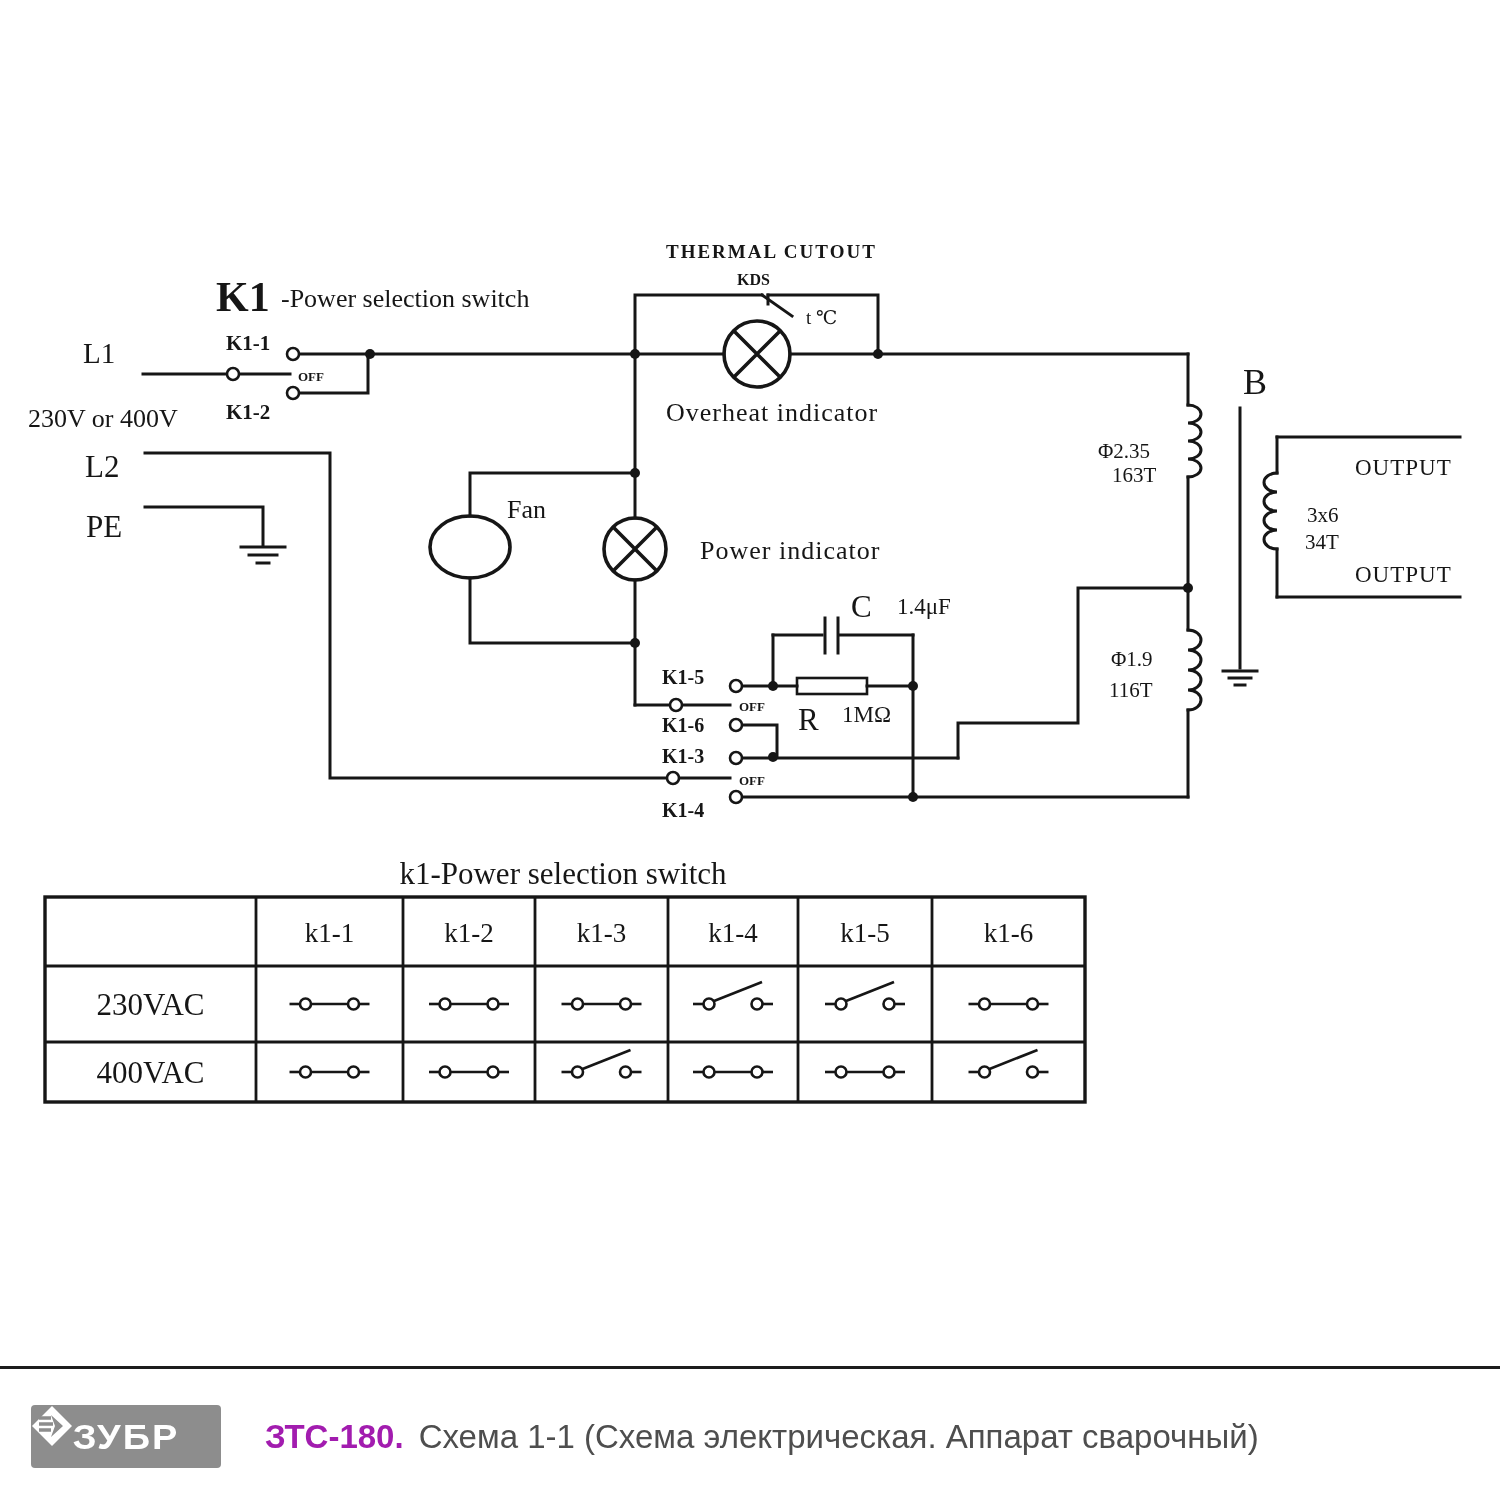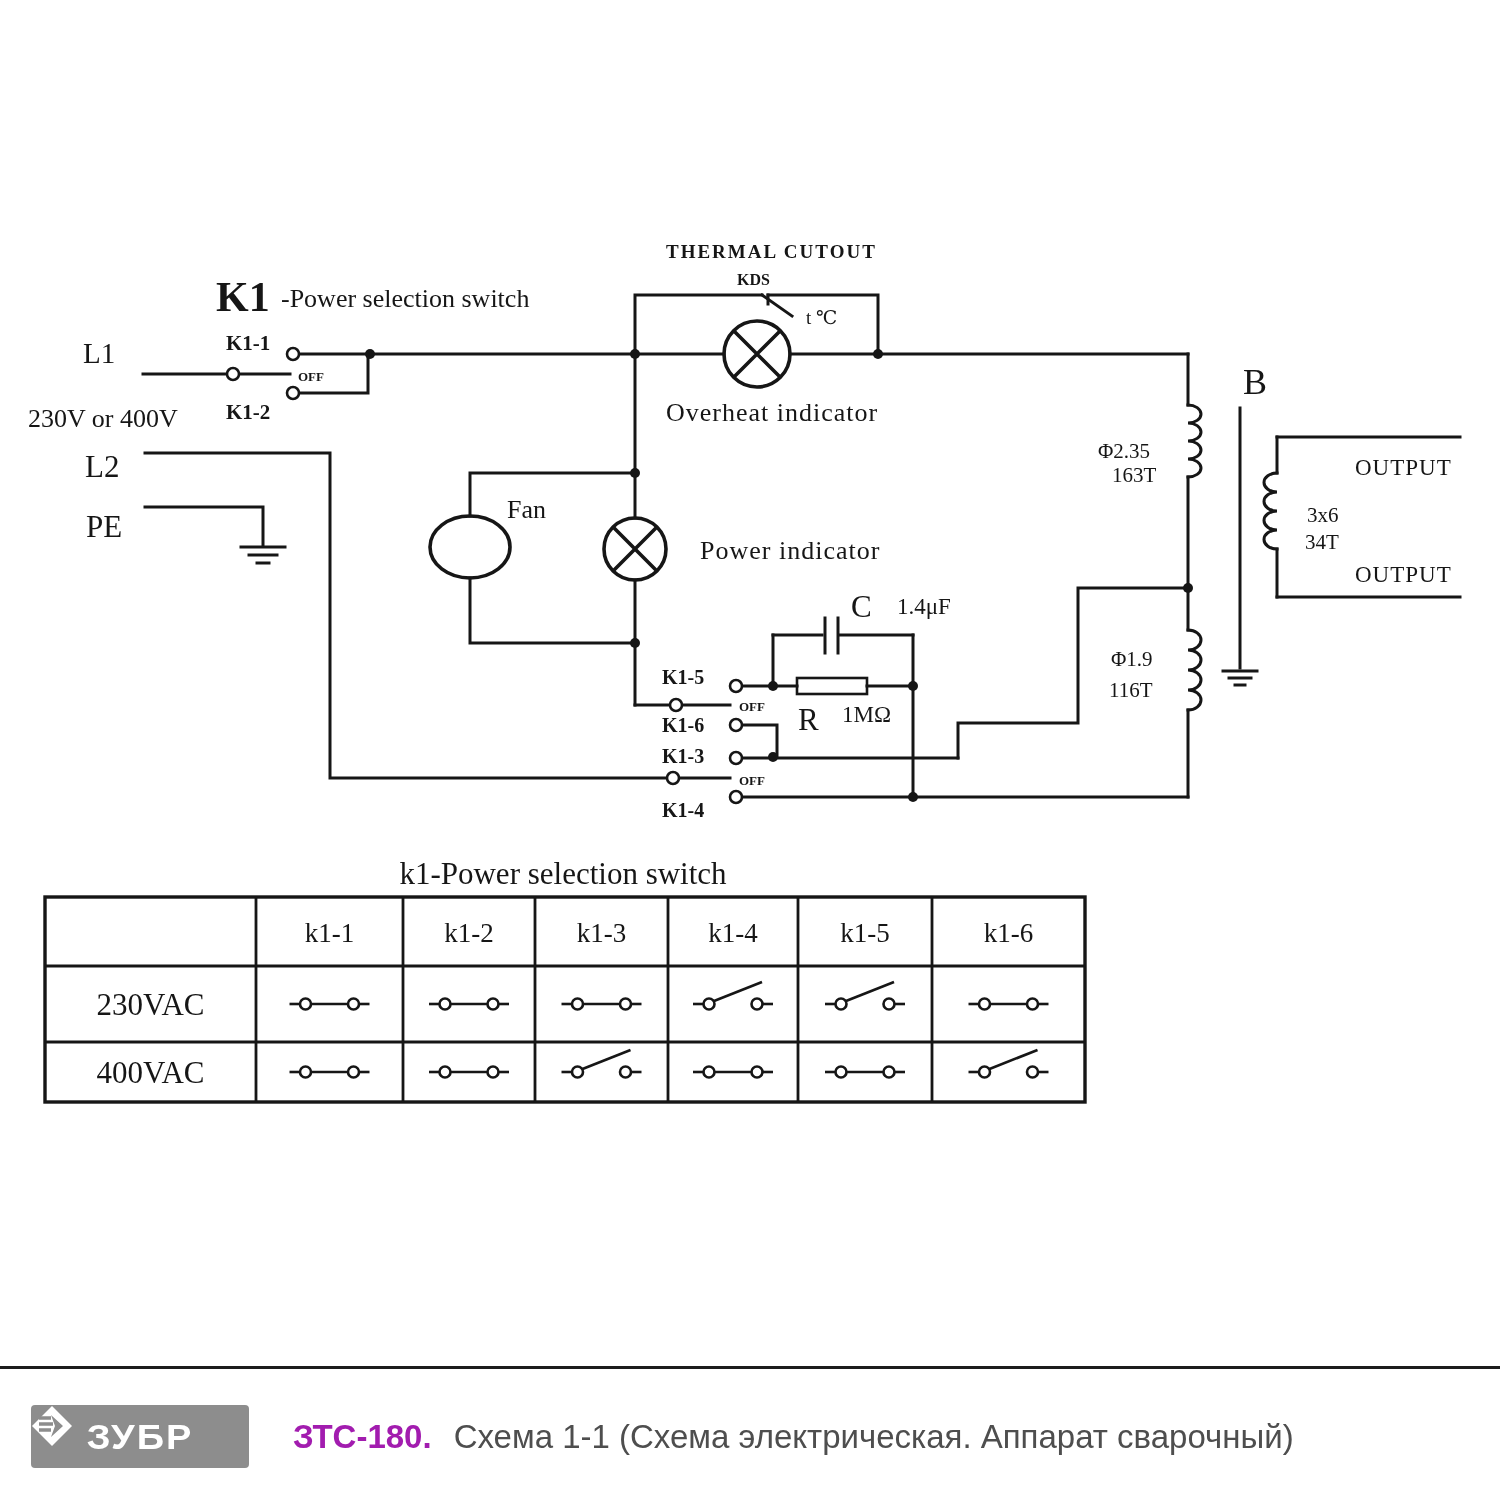--- a/index.html
+++ b/index.html
@@ -19,31 +19,31 @@
   #footer-divider {
     position:absolute; left:0; top:1366px; width:1500px; height:0;
     border-top:3px solid #1c1c1c;
   }
   #footer-row {
     position:absolute; left:31px; top:1405px; width:1440px; height:63px;
     display:flex; align-items:center; gap:44px;
     font-family:"Liberation Sans","DejaVu Sans",sans-serif;
   }
   #zubr-logo {
-    width:218px; height:63px; background:#8d8d8d; border-radius:4px;
+    width:190px; height:63px; background:#8d8d8d; border-radius:4px;
     display:flex; align-items:center; justify-content:center; gap:8px;
     color:#ffffff; flex:0 0 auto;
   }
   #zubr-logo .brand-word {
     font-weight:bold; font-size:38px; letter-spacing:2px; line-height:1;
     transform:scaleY(0.92);
   }
   #footer-caption { font-size:33px; white-space:nowrap; letter-spacing:0; }
   #footer-caption .model { font-weight:bold; color:#a21caf; }
-  #footer-caption .caption-text { font-weight:normal; color:#4e4e4e; margin-left:22px; }
+  #footer-caption .caption-text { font-weight:normal; color:#4e4e4e; margin-left:15px; }
 </style>
 </head>
 <body>
 
 <div id="page">
 <svg width="1500" height="1500" viewBox="0 0 1500 1500">
 
   <g>
     <path class="wire" d="M143,374 H226"></path>
     <path class="wire" d="M240,374 H290"></path>

